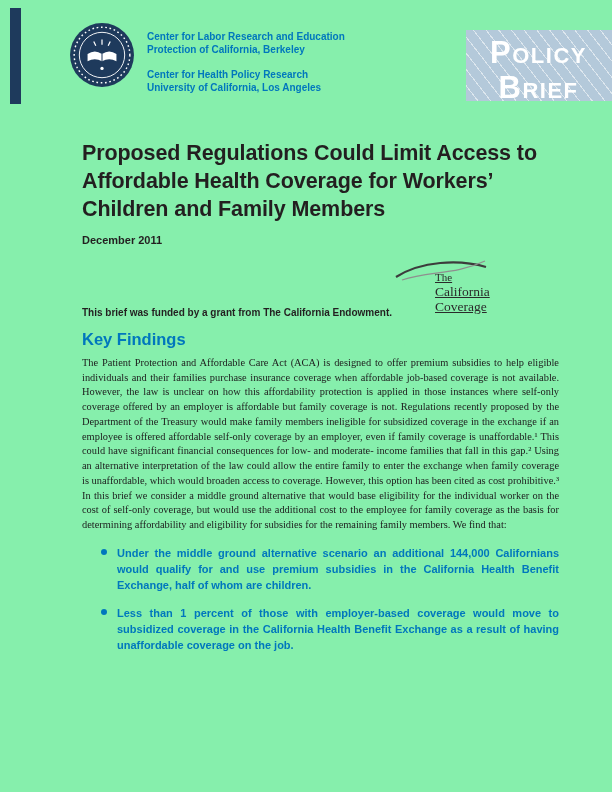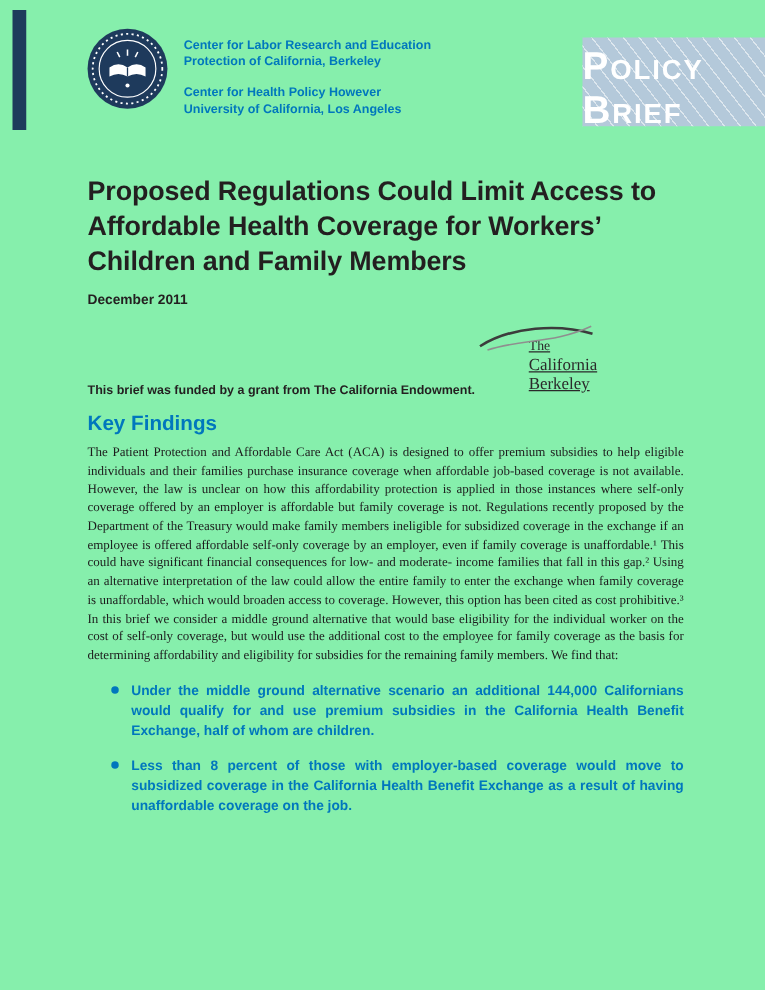--- a/index.html
+++ b/index.html
@@ -15,27 +15,27 @@
   .seal { position:absolute; left:69px; top:22px; width:66px; height:66px; }
   .orgs { position:absolute; left:147px; top:30px; display:flex; flex-direction:column; gap:11px; }
   .org-line { font-size:10px; font-weight:bold; color:#0077bd; line-height:1.34; }
 
   .banner {
     position:absolute; top:30px; right:0; width:146px; height:71px;
     background-color:#b4c9da;
     background-image:repeating-linear-gradient(52deg,
       rgba(255,255,255,0) 0px, rgba(255,255,255,0) 9px,
       rgba(255,255,255,0.55) 9px, rgba(255,255,255,0.55) 10px);
-    padding:6px 1px 0 0; text-align:left;
+    padding:6px 1px 0 0; text-align:center;
   }
   .banner-word { font-weight:bold; color:#ffffff; font-size:22px; line-height:1.12; letter-spacing:1.5px; }
   .banner-word::first-letter { font-size:31px; }
 
   
-  .content { position:absolute; left:70px; top:140px; width:477px; }
+  .content { position:absolute; left:82px; top:140px; width:477px; }
   .title { font-size:21.5px; line-height:1.3; font-weight:bold; color:#231f20; letter-spacing:-0.1px; }
   .byline { margin-top:24px; font-size:12px; font-weight:bold; line-height:1.5; width:462px; color:#231f20; }
   .date { margin-top:10px; font-size:11px; font-weight:bold; }
 
   .funding-row { margin-top:16px; display:flex; justify-content:space-between; align-items:flex-end; }
   .funding-note { font-size:10px; font-weight:bold; margin-top:18px; }
   .endowment { position:relative; width:124px; height:56px; }
   .endow-swoosh { position:absolute; left:-42px; top:-4px; }
   .endow-text { padding-top:10px; font-family:"Liberation Serif", serif; color:#2a2a2a;text-decoration:underline; }
   .endow-the { font-size:11px; line-height:1.08; }
@@ -71,21 +71,21 @@
         <circle cx="32" cy="45" r="1.6" fill="#ffffff"></circle>
       </svg>
     </div>
 
     <div class="orgs">
       <div>
         <div class="org-line">Center for Labor Research and Education</div>
         <div class="org-line">Protection of California, Berkeley</div>
       </div>
       <div>
-        <div class="org-line">Center for Health Policy However</div>
+        <div class="org-line">Center for Health Policy Research</div>
         <div class="org-line">University of California, Los Angeles</div>
       </div>
     </div>
 
     <div class="banner">
       <div class="banner-word">POLICY</div>
       <div class="banner-word">BRIEF</div>
     </div>
   </div>
 
@@ -101,34 +101,34 @@
       <div class="endowment">
         <span class="endow-swoosh">
           <svg width="96" height="24" viewBox="0 0 96 24" aria-hidden="true">
             <path d="M3 19 C 28 3, 66 1, 93 9" stroke="#3c3c3c" stroke-width="2.1" fill="none"></path>
             <path d="M9 22 C 36 13, 62 17, 92 3" stroke="#8f8f8f" stroke-width="1.3" fill="none"></path>
           </svg>
         </span>
         <div class="endow-text">
           <div class="endow-the">The</div>
           <div class="endow-cal">California</div>
-          <div class="endow-end">Berkeley</div>
+          <div class="endow-end">Coverage</div>
         </div>
       </div>
     </div>
 
     <h2 class="kf-heading">Key Findings</h2>
 
     <p class="kf-body">The Patient Protection and Affordable Care Act (ACA) is designed to offer premium subsidies to help eligible individuals and their families purchase insurance coverage when affordable job-based coverage is not available. However, the law is unclear on how this affordability protection is applied in those instances where self-only coverage offered by an employer is affordable but family coverage is not. Regulations recently proposed by the Department of the Treasury would make family members ineligible for subsidized coverage in the exchange if an employee is offered affordable self-only coverage by an employer, even if family coverage is unaffordable.¹ This could have significant financial consequences for low- and moderate- income families that fall in this gap.² Using an alternative interpretation of the law could allow the entire family to enter the exchange when family coverage is unaffordable, which would broaden access to coverage. However, this option has been cited as cost prohibitive.³ In this brief we consider a middle ground alternative that would base eligibility for the individual worker on the cost of self-only coverage, but would use the additional cost to the employee for family coverage as the basis for determining affordability and eligibility for subsidies for the remaining family members. We find that:</p>
 
     <ul class="bullets">
       <li>
         <span class="dot"></span>
         <span class="bullet-text">Under the middle ground alternative scenario an additional 144,000 Californians would qualify for and use premium subsidies in the California Health Benefit Exchange, half of whom are children.</span>
       </li>
       <li>
         <span class="dot"></span>
-        <span class="bullet-text">Less than 8 percent of those with employer-based coverage would move to subsidized coverage in the California Health Benefit Exchange as a result of having unaffordable coverage on the job.</span>
+        <span class="bullet-text">Less than 1 percent of those with employer-based coverage would move to subsidized coverage in the California Health Benefit Exchange as a result of having unaffordable coverage on the job.</span>
       </li>
     </ul>
   </div>
 
 </div>
 
 </body></html>

